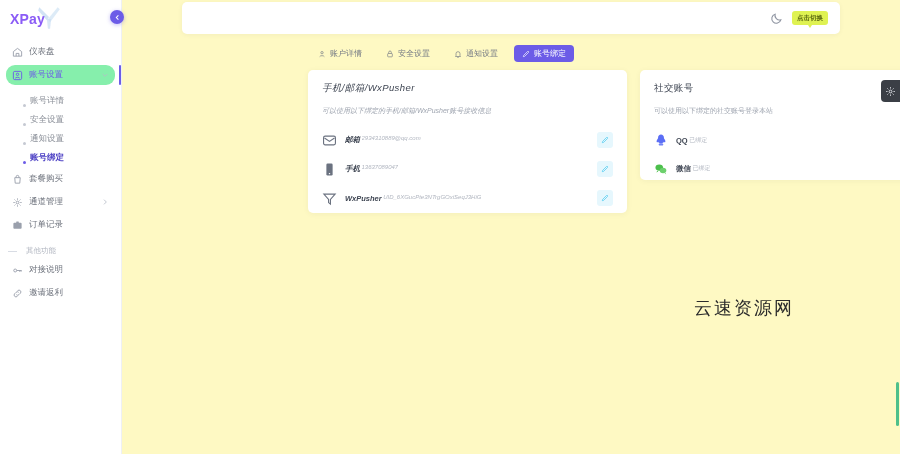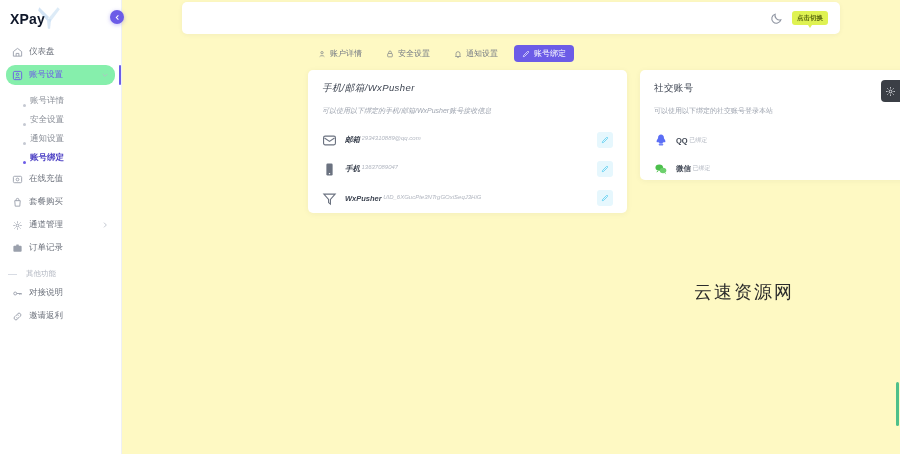--- a/index.html
+++ b/index.html
@@ -14,21 +14,21 @@
   
   .sidebar {
     width: 122px; height: 454px; background: #ffffff;
     border-right: 1px solid #eef0f5;
     display: flex; flex-direction: column;
     flex: 0 0 122px; position: relative; z-index: 4;
   }
   .logo-row { height: 38px; display: flex; align-items: center; padding: 0 10px; }
   .logo-wrap { position: relative; display: inline-block; line-height: 1; }
   .logo-text {
-    font-size: 14px; font-weight: bold; color: #0f172a;
+    font-size: 14px; font-weight: bold; color: #8b5cf6;
     letter-spacing: .2px; font-family: "Liberation Sans", sans-serif;
   }
   .logo-x {
     position: absolute; left: 26px; top: -6px; width: 26px; height: 26px;
     opacity: .62;
   }
   .nav { padding: 4px 6px 0 6px; overflow: hidden; }
   .nav-item {
     display: flex; align-items: center; gap: 6px;
     height: 20px; padding: 0 6px; margin-bottom: 3px;
@@ -128,21 +128,21 @@
     background: #e6f7fd; color: #3ec5ef;
     display: flex; align-items: center; justify-content: center; cursor: pointer;
   }
   .btn-edit svg { width: 8px; height: 8px; }
   .social-status { font-size: 6px; color: #b1b6c0; }
   .qq-icon { width: 14px; height: 14px; flex: 0 0 14px; margin-right: 8px; }
   .wx-icon { width: 14px; height: 14px; flex: 0 0 14px; margin-right: 8px; }
 
   
   .watermark {
-    position: absolute; left: 572px; top: 280px;
+    position: absolute; left: 572px; top: 296px;
     font-family: "DejaVu Serif", "Liberation Serif", serif;
     font-size: 18px; color: #2b2b2b; letter-spacing: 2px; white-space: nowrap;
   }
   
   .gear-fab {
     position: absolute; right: 0px; top: 80px;
     width: 19px; height: 22px; border-radius: 4px 0 0 4px;
     background: #3b3f46; color: #e3e5e9;
     display: flex; align-items: center; justify-content: center; cursor: pointer;
   }
@@ -211,27 +211,20 @@
         <span class="sub-dot"></span>
         <span class="lbl">通知设置</span>
       </div>
       <div class="sub-item active">
         <span class="sub-dot"></span>
         <span class="lbl">账号绑定</span>
       </div>
 
       <div style="height:5px"></div>
 
-      <div class="nav-item">
-        <svg class="ico" viewBox="0 0 24 24" fill="none" stroke="currentColor" stroke-width="2">
-          <rect x="3" y="5" width="18" height="14" rx="2.5"></rect>
-            <circle cx="12" cy="12" r="3"></circle>
-        </svg>
-        <span class="lbl">在线充值</span>
-      </div>
 
       <div class="nav-item">
         <svg class="ico" viewBox="0 0 24 24" fill="none" stroke="currentColor" stroke-width="2">
           <path d="M6 8 H18 L17 20 H7 Z"></path>
             <path d="M9 8 V6a3 3 0 0 1 6 0v2"></path>
         </svg>
         <span class="lbl">套餐购买</span>
       </div>
 
       <div class="nav-item">

